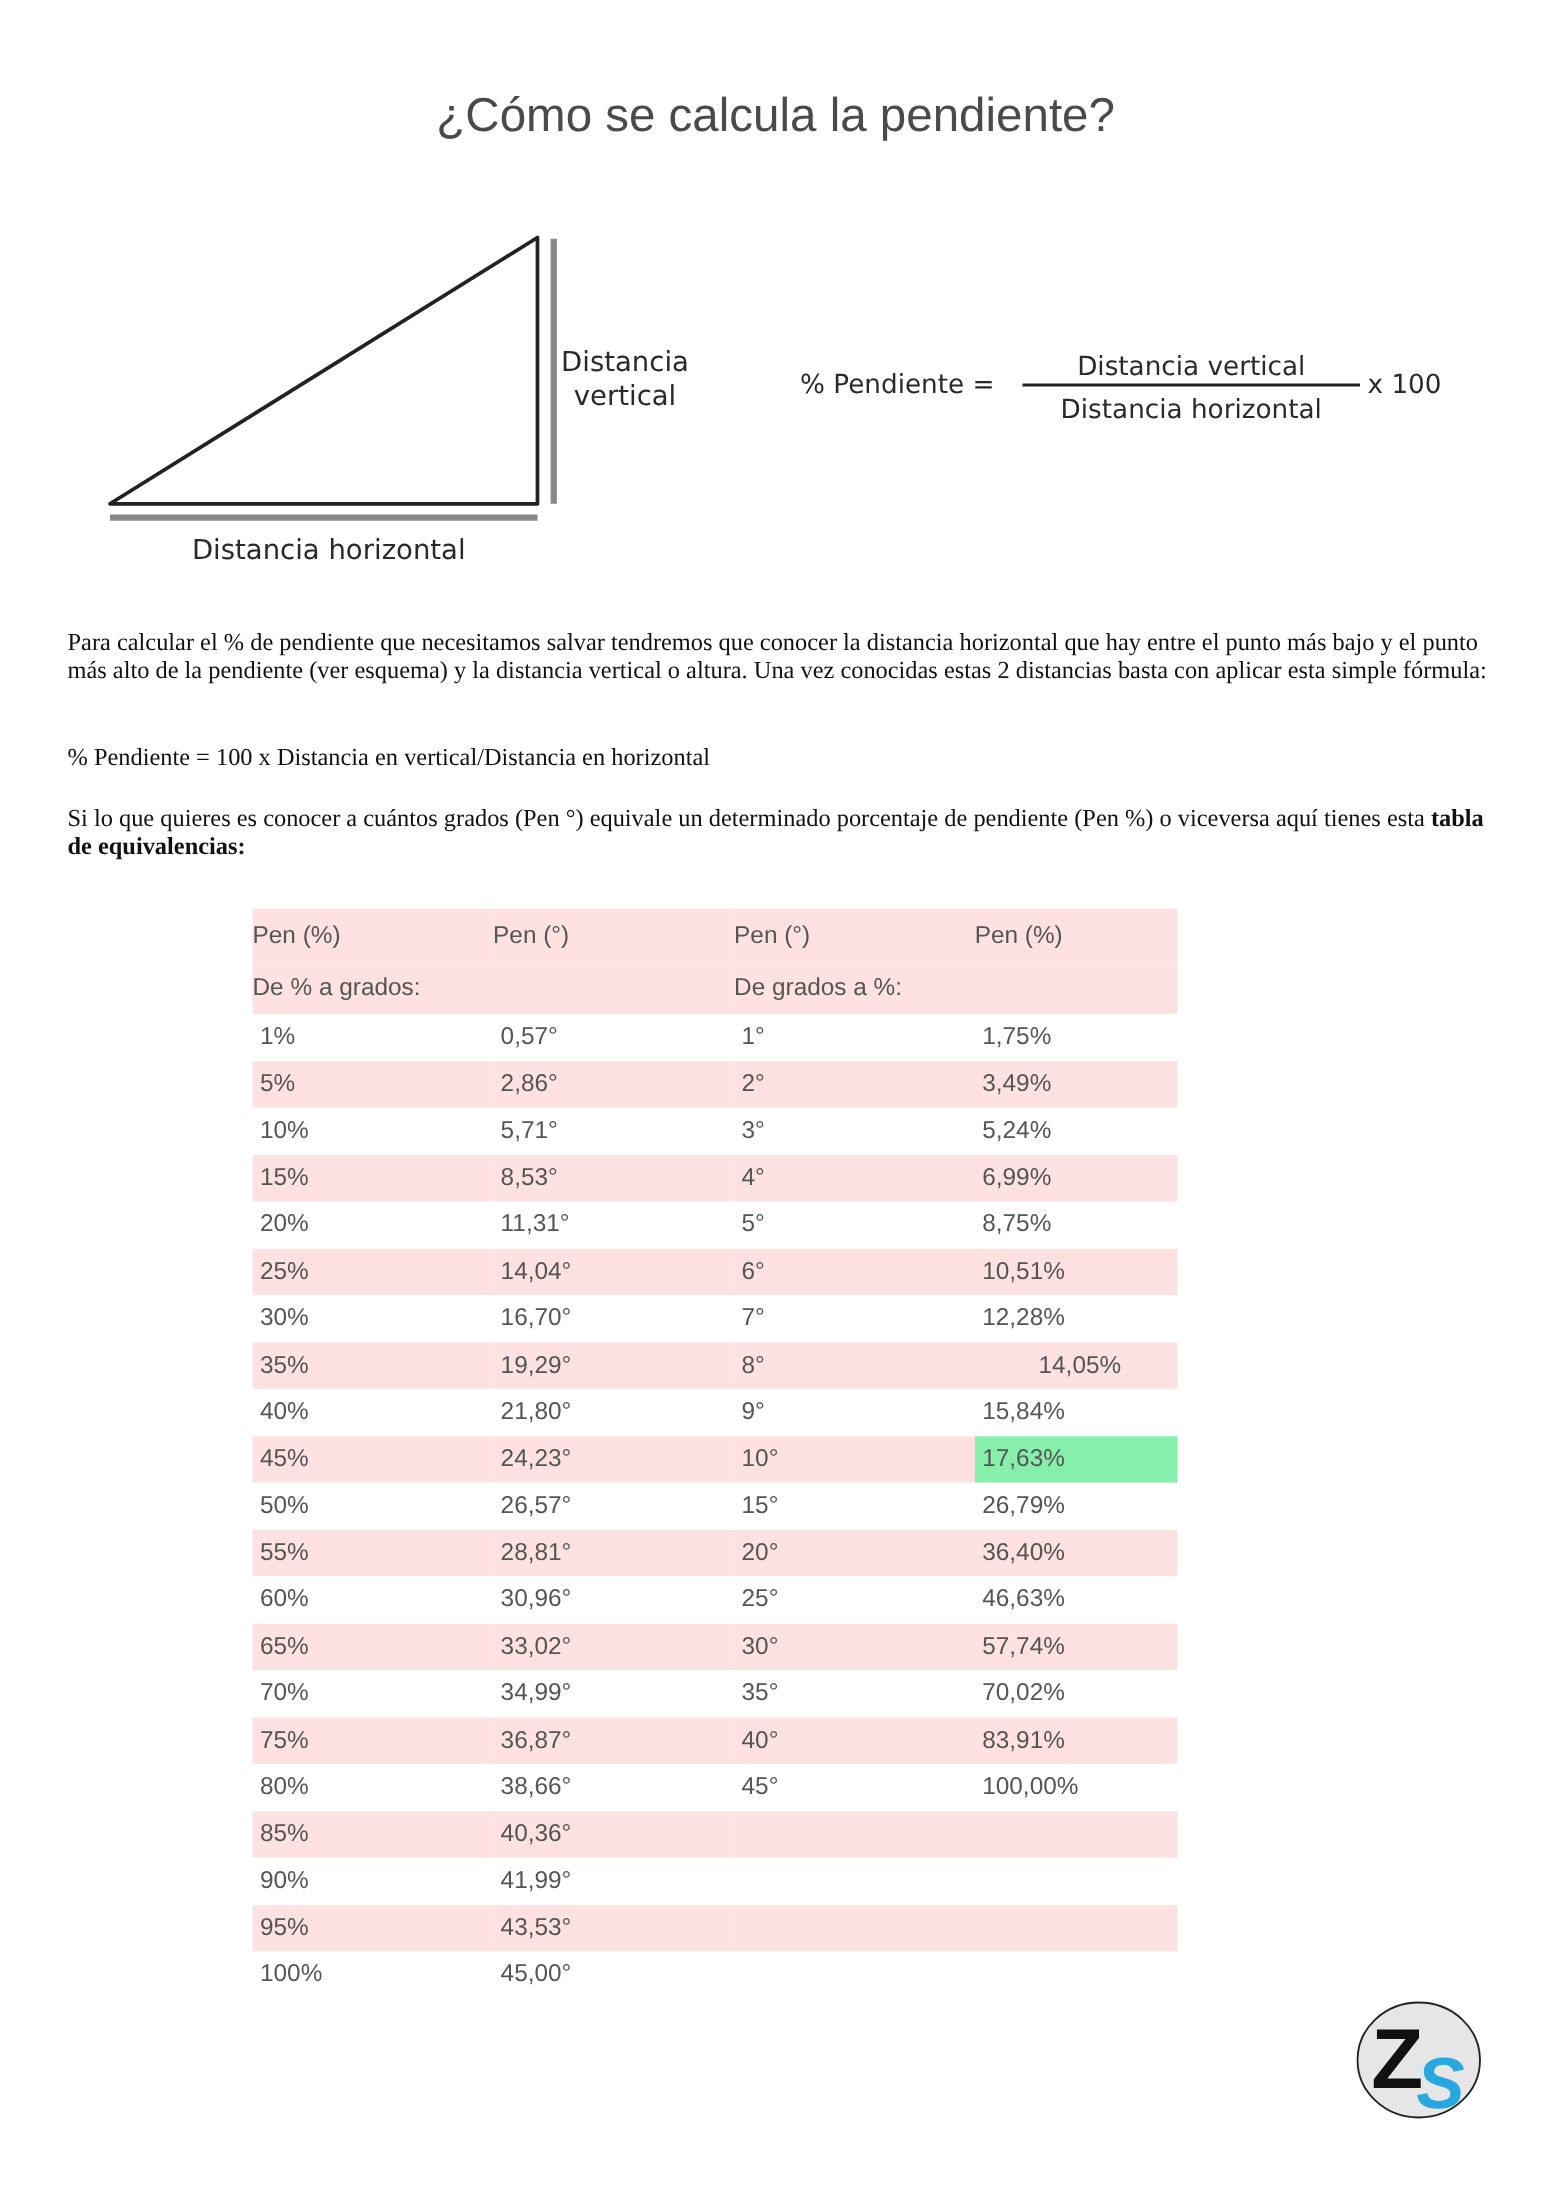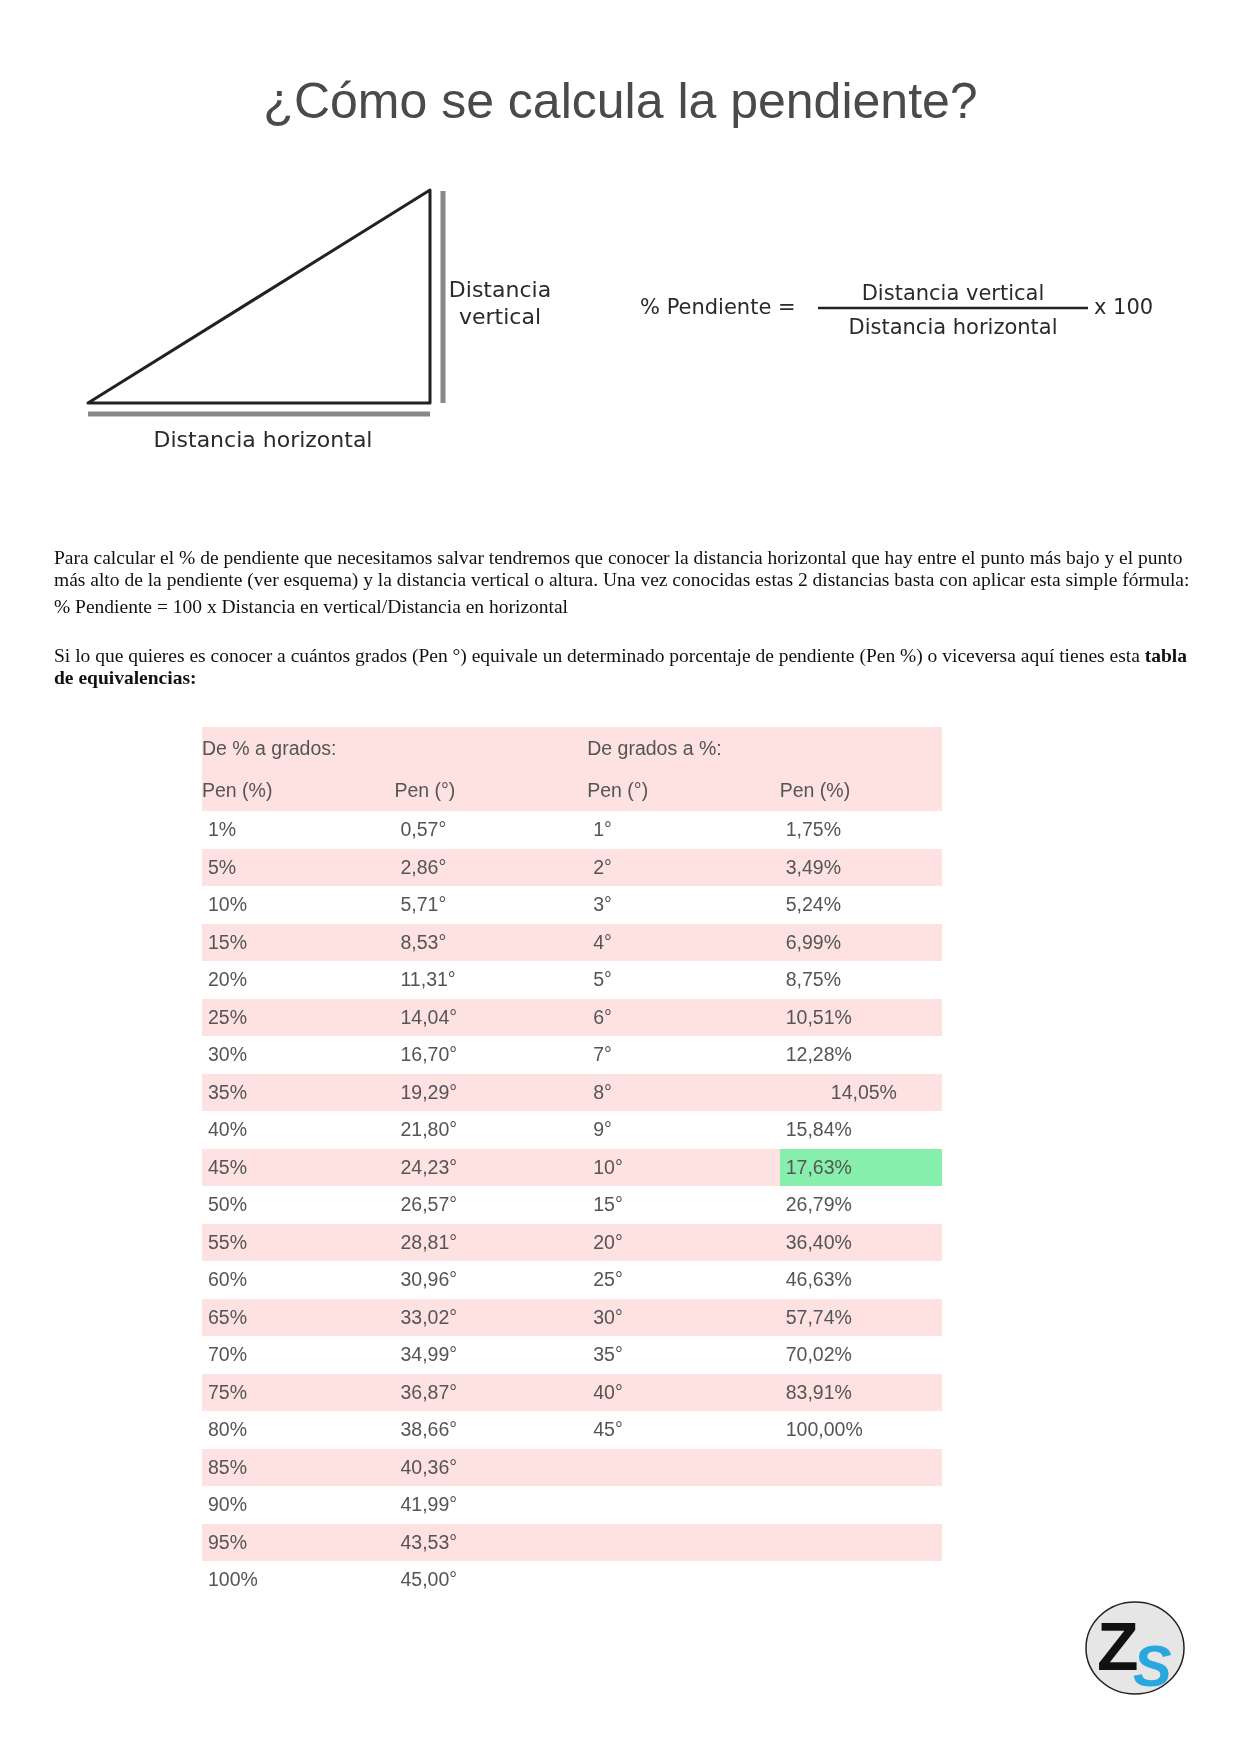--- a/index.html
+++ b/index.html
@@ -1,28 +1,28 @@
 <!DOCTYPE html>
 <html><head>
 <meta charset="utf-8">
 <style>
   html, body { margin:0; padding:0; background:#ffffff; }
   body { width:1241px; height:1755px; position:relative; overflow:hidden; }
   .title {
     position:absolute; top:72px; left:0; width:1241px; text-align:center;
-    font-family:"Liberation Sans", sans-serif; font-size:50px; color:#4a4a4a;
+    font-family:"Liberation Sans", sans-serif; font-size:38px; color:#4a4a4a;
   }
   .diagram { position:absolute; left:80px; top:185px; }
   .diag-label { font-family:"DejaVu Sans", sans-serif; fill:#2a2a2a; }
   .formula { position:absolute; left:640px; top:268px; }
   .para {
     position:absolute; left:54px; width:1140px;
     font-family:"Liberation Serif", serif; font-size:19.5px; line-height:22px; color:#111;
   }
-  .p1 { top:504px;margin-top:43px; }
+  .p1 { top:504px; }
   .p2 { top:596px; }
   .p3 { top:645px; }
   .p3 b { font-weight:bold; }
   table.eq {
     position:absolute; left:202px; top:727px; width:740px;
     border-collapse:collapse;
     font-family:"Liberation Sans", sans-serif; font-size:19.5px; color:#555;
   }
   table.eq td { height:37.5px; padding:0; vertical-align:middle; }
   table.eq tr.shade td { background:#fde2e1; }
@@ -53,28 +53,28 @@
   <text class="diag-label" x="454" y="46" font-size="21">x 100</text>
 </svg>
 
 <div class="para p1">Para calcular el % de pendiente que necesitamos salvar tendremos que conocer la distancia horizontal que hay entre el punto más bajo y el punto más alto de la pendiente (ver esquema) y la distancia vertical o altura. Una vez conocidas estas 2 distancias basta con aplicar esta simple fórmula:</div>
 <div class="para p2">% Pendiente = 100 x Distancia en vertical/Distancia en horizontal</div>
 <div class="para p3"><span>Si lo que quieres es conocer a cuántos grados (Pen °) equivale un determinado porcentaje de pendiente (Pen %) o viceversa aquí tienes esta </span><b>tabla de equivalencias:</b></div>
 
 <table class="eq" style="color: rgb(85, 85, 85);">
   <tbody id="eq-body">
     <tr class="shade hdr">
-      <td class="c1" colspan="2" style="background: rgb(253, 226, 225);">De % a grados:</td>
-      <td class="c3" colspan="2" style="background: rgb(253, 226, 225);">De grados a %:</td>
-    </tr>
-    <tr class="shade hdr">
       <td class="c1" style="background: rgb(253, 226, 225);">Pen (%)</td>
       <td class="c2" style="background: rgb(253, 226, 225);">Pen (°)</td>
       <td class="c3" style="background: rgb(253, 226, 225);">Pen (°)</td>
       <td class="c4" style="background: rgb(253, 226, 225);">Pen (%)</td>
+    </tr>
+    <tr class="shade hdr">
+      <td class="c1" colspan="2" style="background: rgb(253, 226, 225);">De % a grados:</td>
+      <td class="c3" colspan="2" style="background: rgb(253, 226, 225);">De grados a %:</td>
     </tr>
   <tr>
         <td class="c1 pad">1%</td>
         <td class="c2 pad">0,57°</td>
         <td class="c3 pad">1°</td>
         <td class="c4 pad">1,75%</td>
       </tr>
       <tr class="shade">
         <td class="c1 pad" style="background: rgb(253, 226, 225);">5%</td>
         <td class="c2 pad" style="background: rgb(253, 226, 225);">2,86°</td>

